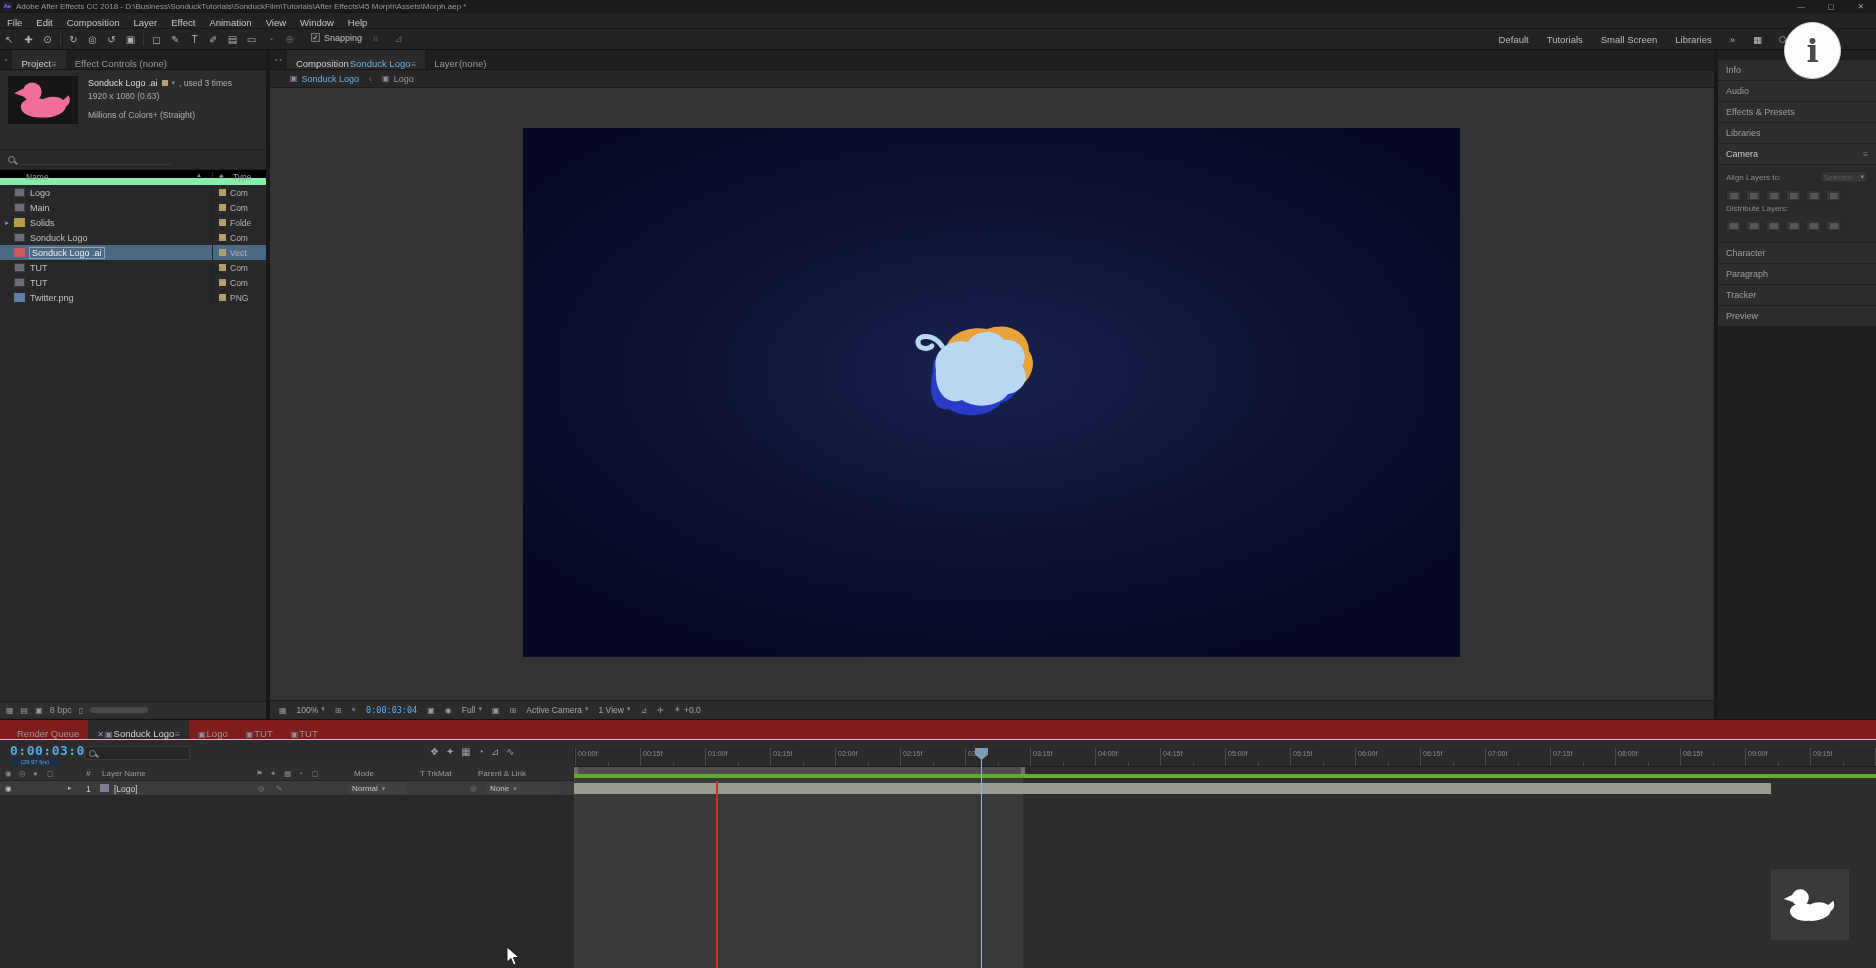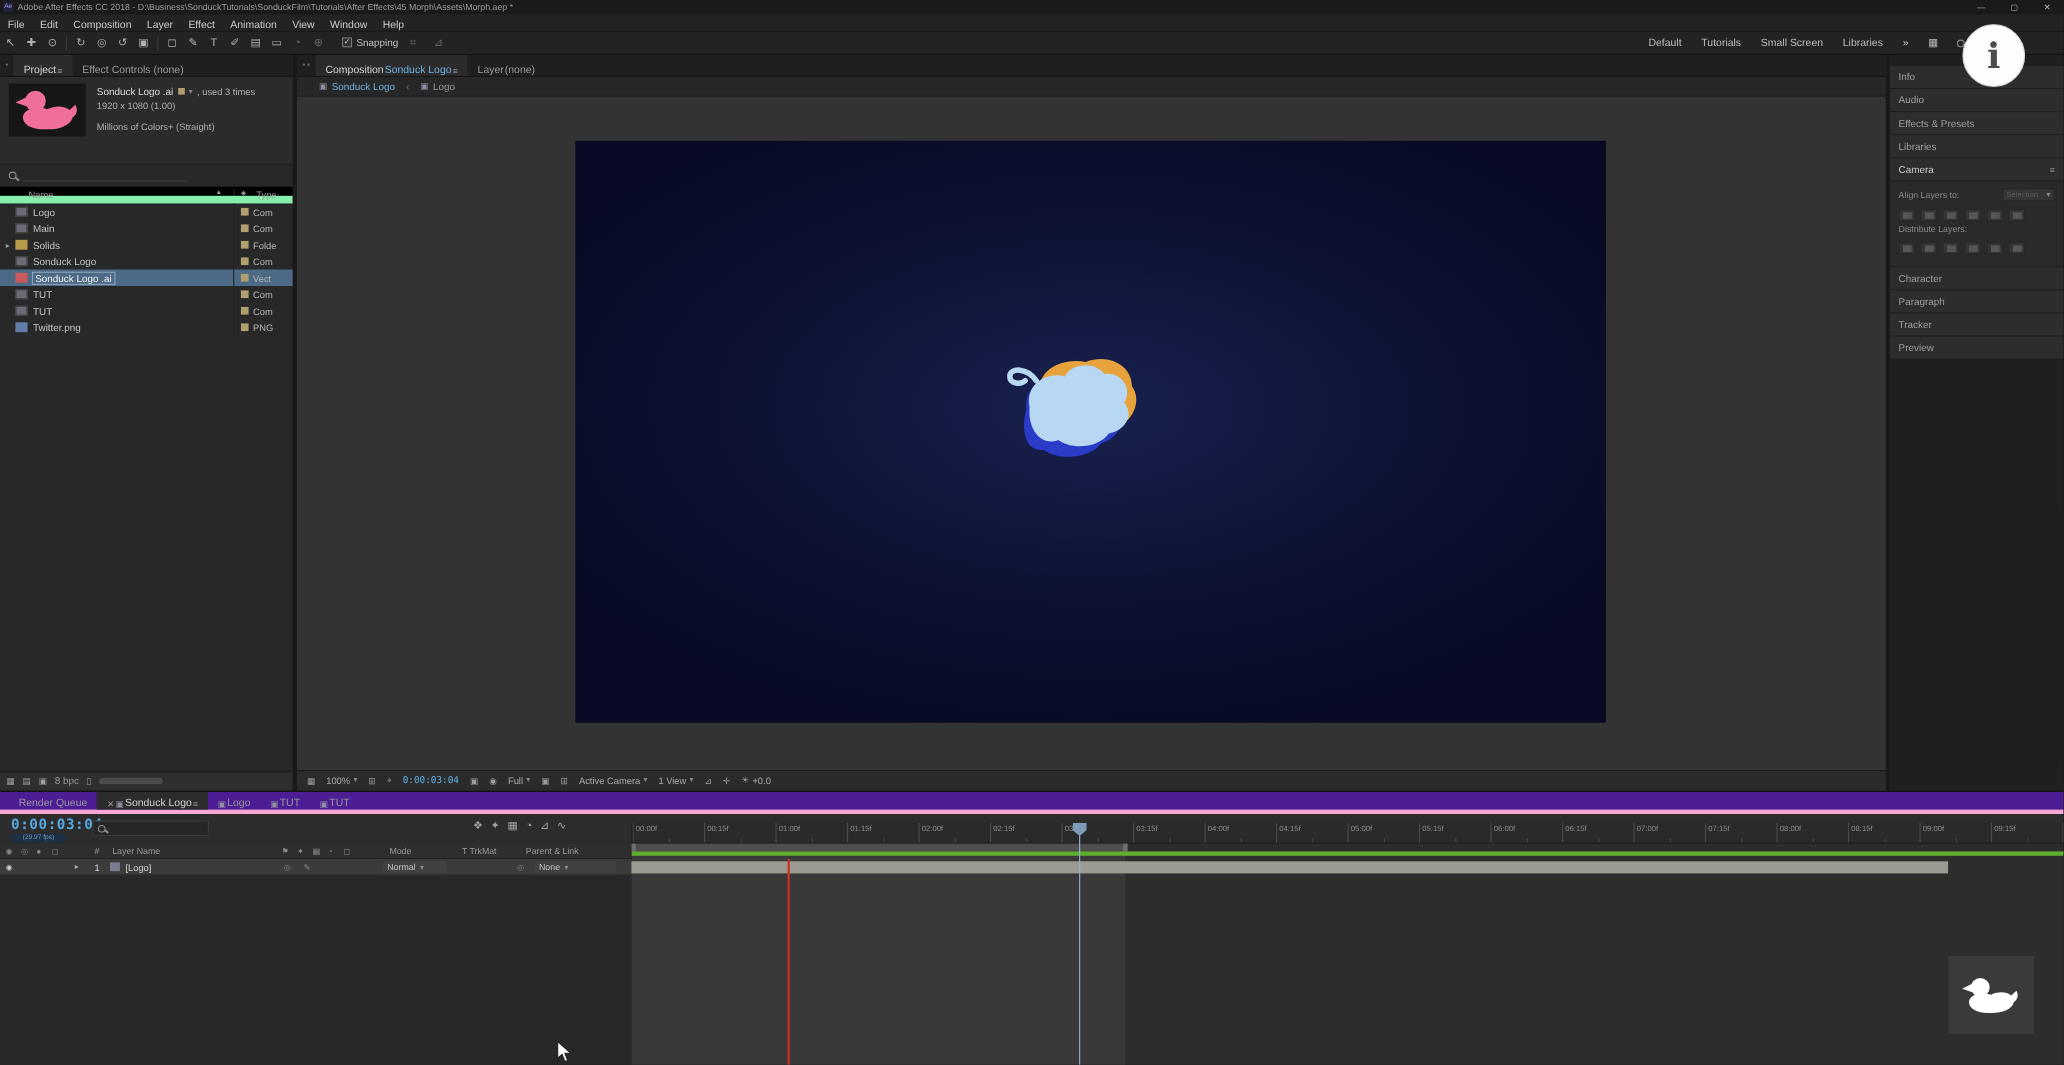--- a/index.html
+++ b/index.html
@@ -112,22 +112,22 @@
   #align-dd{height:12px;width:48px;background:#343434;border:1px solid #242424;display:flex;
     align-items:center;justify-content:space-between;padding:0 3px;color:#5c5c5c;font-size:7px;overflow:hidden;white-space:nowrap}
   .irow{display:flex;gap:5px;margin:7px 0 3px}
   .abtn{width:15px;height:11px;background:#353535;border:1px solid #282828;display:flex;
     align-items:center;justify-content:center}
   .abtn::before{content:'';width:8px;height:6px;background:#565656}
   .dlabel{margin-top:0}
 
   
   #timeline{position:absolute;top:719px;left:0;right:0;height:249px;background:#2c2c2c;border-top:1px solid #121212}
-  #tl-tabs{height:20px;background:#4c1d95;display:flex;align-items:stretch;font-size:9.5px;
-    color:#9a9a9a;border-bottom:4px solid #f9a8d4}
+  #tl-tabs{height:20px;background:#7f1d1d;display:flex;align-items:stretch;font-size:9.5px;
+    color:#9a9a9a;border-bottom:1px solid #f9a8d4}
   #tl-tabs .tab.active{background:#2c2c2c;color:#d2d2d2}
   #tl-time{position:absolute;left:10px;top:23px;font-size:13px;font-weight:bold;color:#55a8e0;
     letter-spacing:.5px;font-family:"DejaVu Sans Mono","Liberation Mono",monospace}
   #tl-sub{position:absolute;left:10px;top:38px;width:50px;height:8px;background:#1d3046;
     border-radius:3px;color:#6f9dc6;font-size:6px;text-align:center;line-height:8px}
   #tl-search{position:absolute;left:84px;top:26px;width:106px;height:14px;background:#262626;
     border:1px solid #3a3a3a;border-radius:2px;display:flex;align-items:center;gap:4px;padding:0 4px}
   #tl-search input{background:transparent;border:0;outline:0;width:80px;color:#aaa;font-size:8.5px;font-family:inherit}
   #tl-icons{position:absolute;left:430px;top:26px;display:flex;gap:7px;font-size:10px;color:#a2a2a2}
   #tl-ruler{position:absolute;top:28px;left:574px;right:0;height:19px;background:#2a2a2a;
@@ -249,21 +249,21 @@
           <path d="M13,40 C16,28 34,26 46,30 C58,24 70,26 76,31 L84,24 C88,32 85,38 80,41 C78,52 60,58 44,57 C28,58 13,52 13,40 Z"></path>
         </g>
       </svg>
     </div>
     <div class="meta1">
       <span>Sonduck Logo .ai</span>
       <span class="mini-swatch"></span>
       <span class="caret">▾</span>
       <span class="usage">, used 3 times</span>
     </div>
-    <div class="meta2">1920 x 1080 (1.00)</div>
+    <div class="meta2">1920 x 1080 (0.63)</div>
     <div class="meta3">Millions of Colors+ (Straight)</div>
   </div>
 
   <div id="proj-search">
     <span class="mag"></span>
     <input style="">
   </div>
 
   <div id="proj-cols">
     <span style="left:26px">Name</span>

